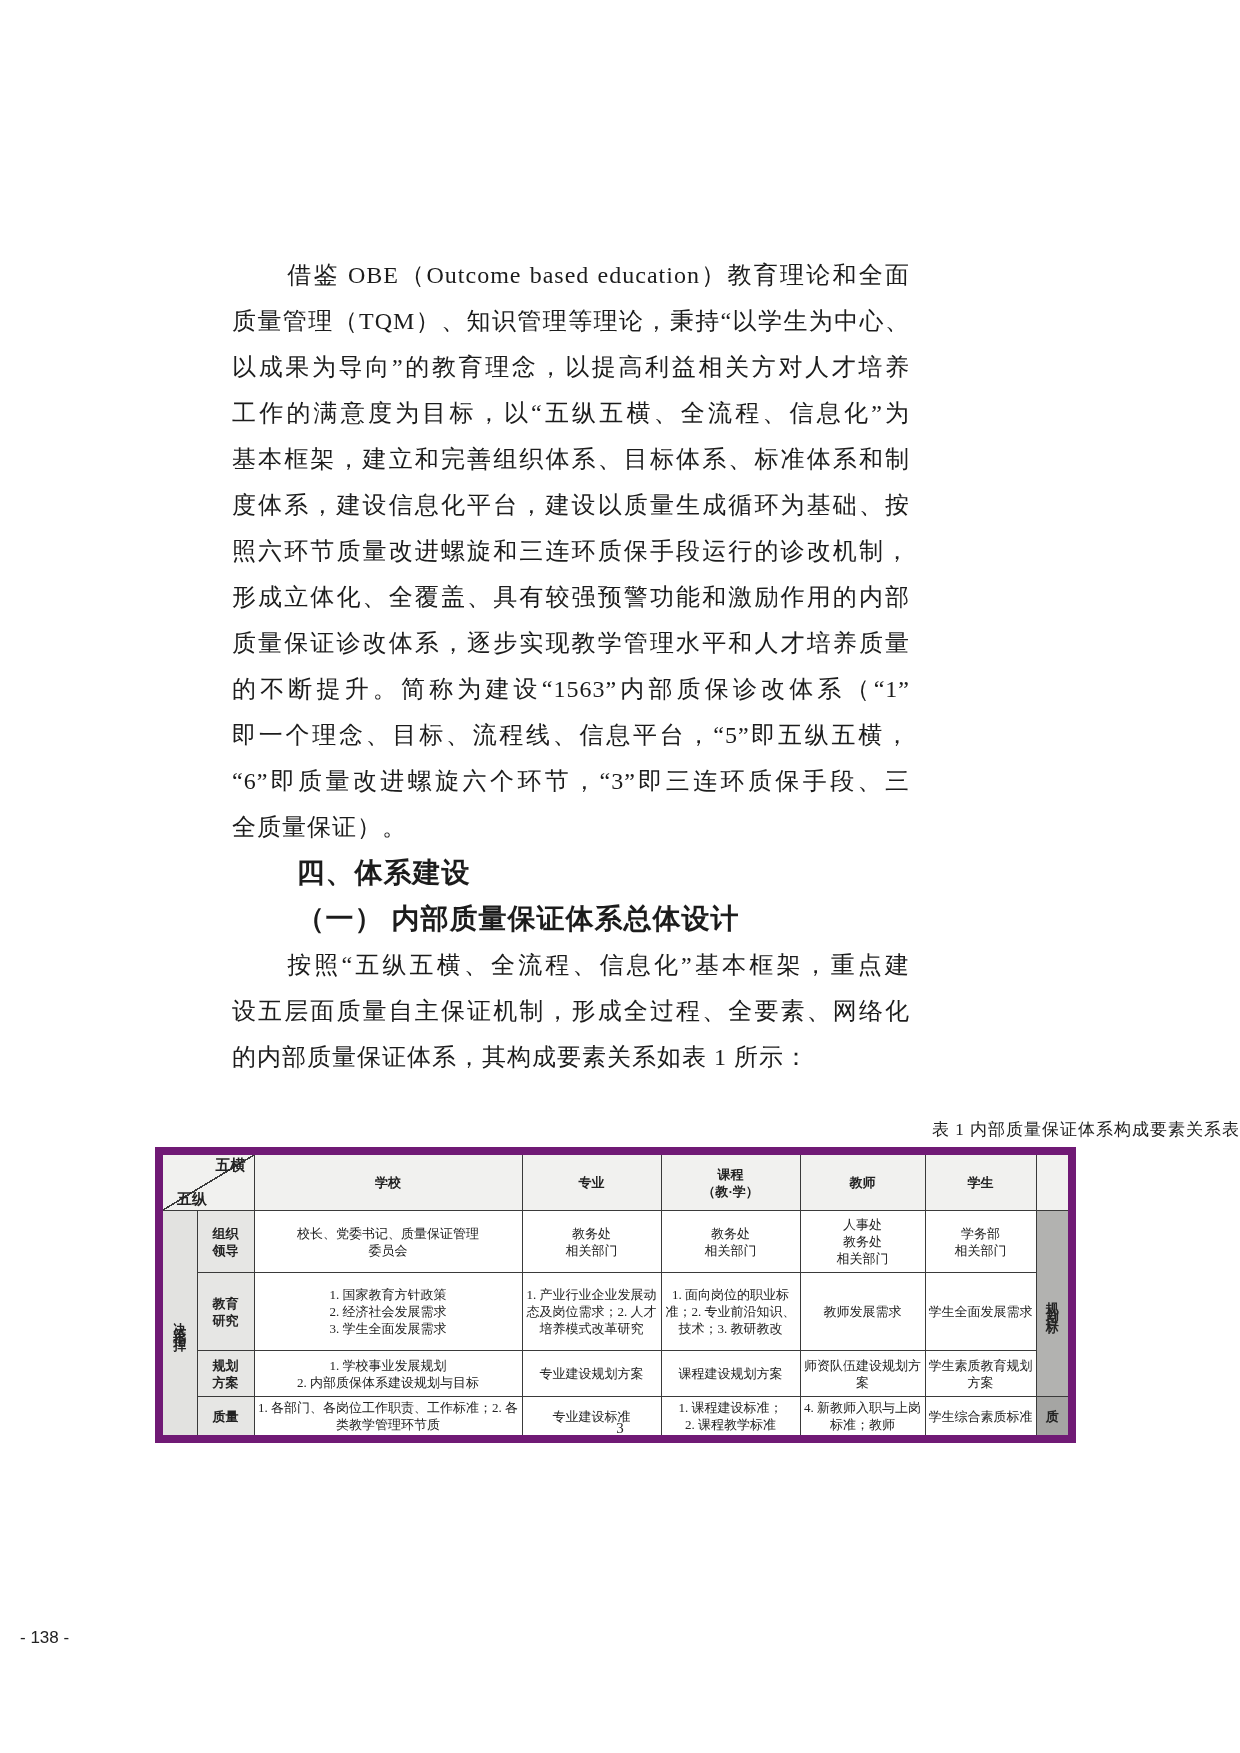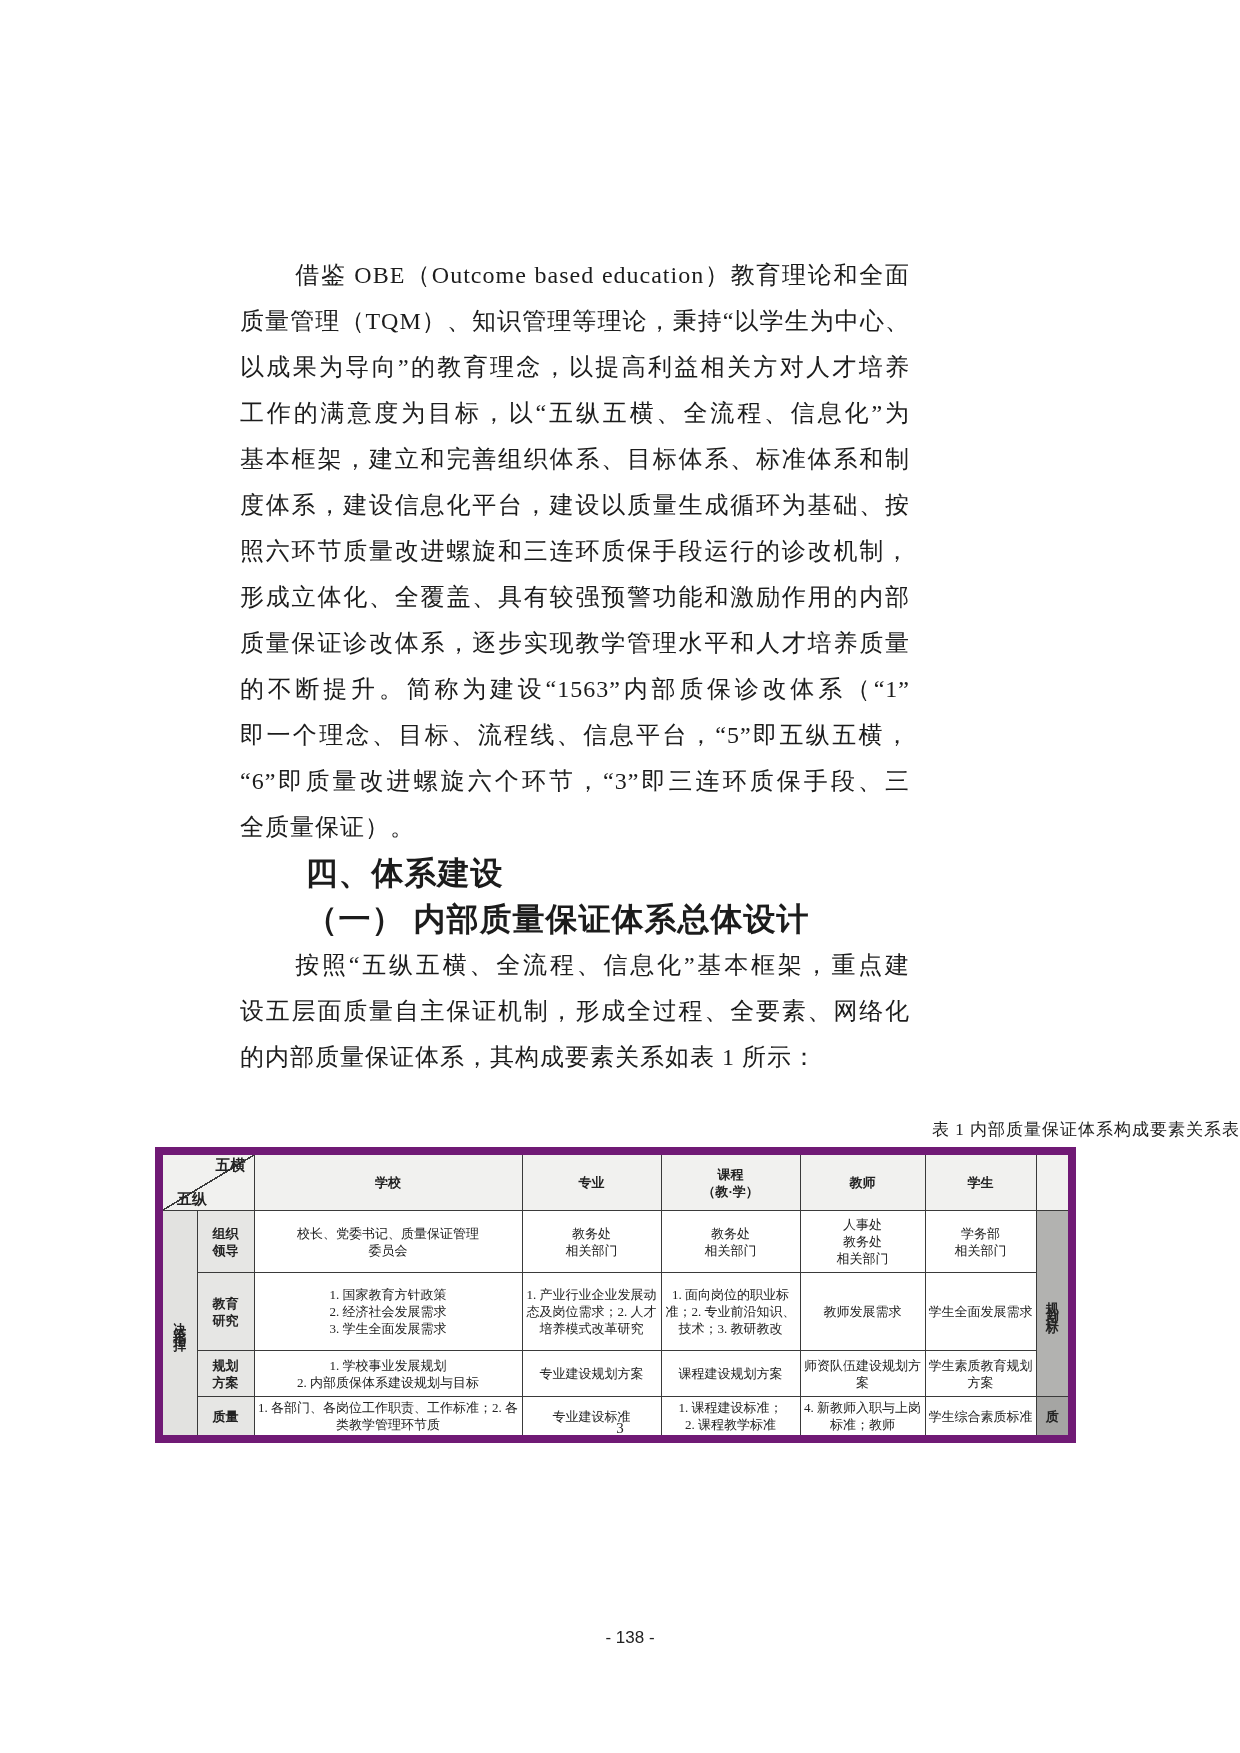--- a/index.html
+++ b/index.html
@@ -21,26 +21,25 @@
     width: 678px;
   }
   .line {
     font-size: 24px;
     line-height: 46px;
     height: 46px;
     letter-spacing: 1px;
     text-align: justify;
     text-align-last: justify;
     white-space: nowrap;
-    margin-left: 8px;
   }
   .line.no-j { text-align: left; text-align-last: left; }
   .line.indent { text-indent: 2.3em; }
   .h-line {
-    font-size: 32px;
+    font-size: 28px;
     line-height: 46px;
     height: 46px;
     font-weight: bold;
     letter-spacing: 1px;
     text-indent: 2.3em;
   }
   
   .tbl-caption {
     position: absolute;
     top: 1118px;
@@ -132,21 +131,20 @@
     top: 1420px; left: 0;
     width: 1240px;
     text-align: center;
     font-size: 15px;
     color: #222;
   }
   .footer-pageno {
     position: absolute;
     top: 1628px; left: 0;
     width: 1240px;
-    text-align: center;
     font-size: 17px;
     font-family: "Liberation Sans", "DejaVu Sans", sans-serif;
     color: #222;
     padding-left: 20px;
   }
 </style>
 </head>
 <body>
 
 <div class="page">

